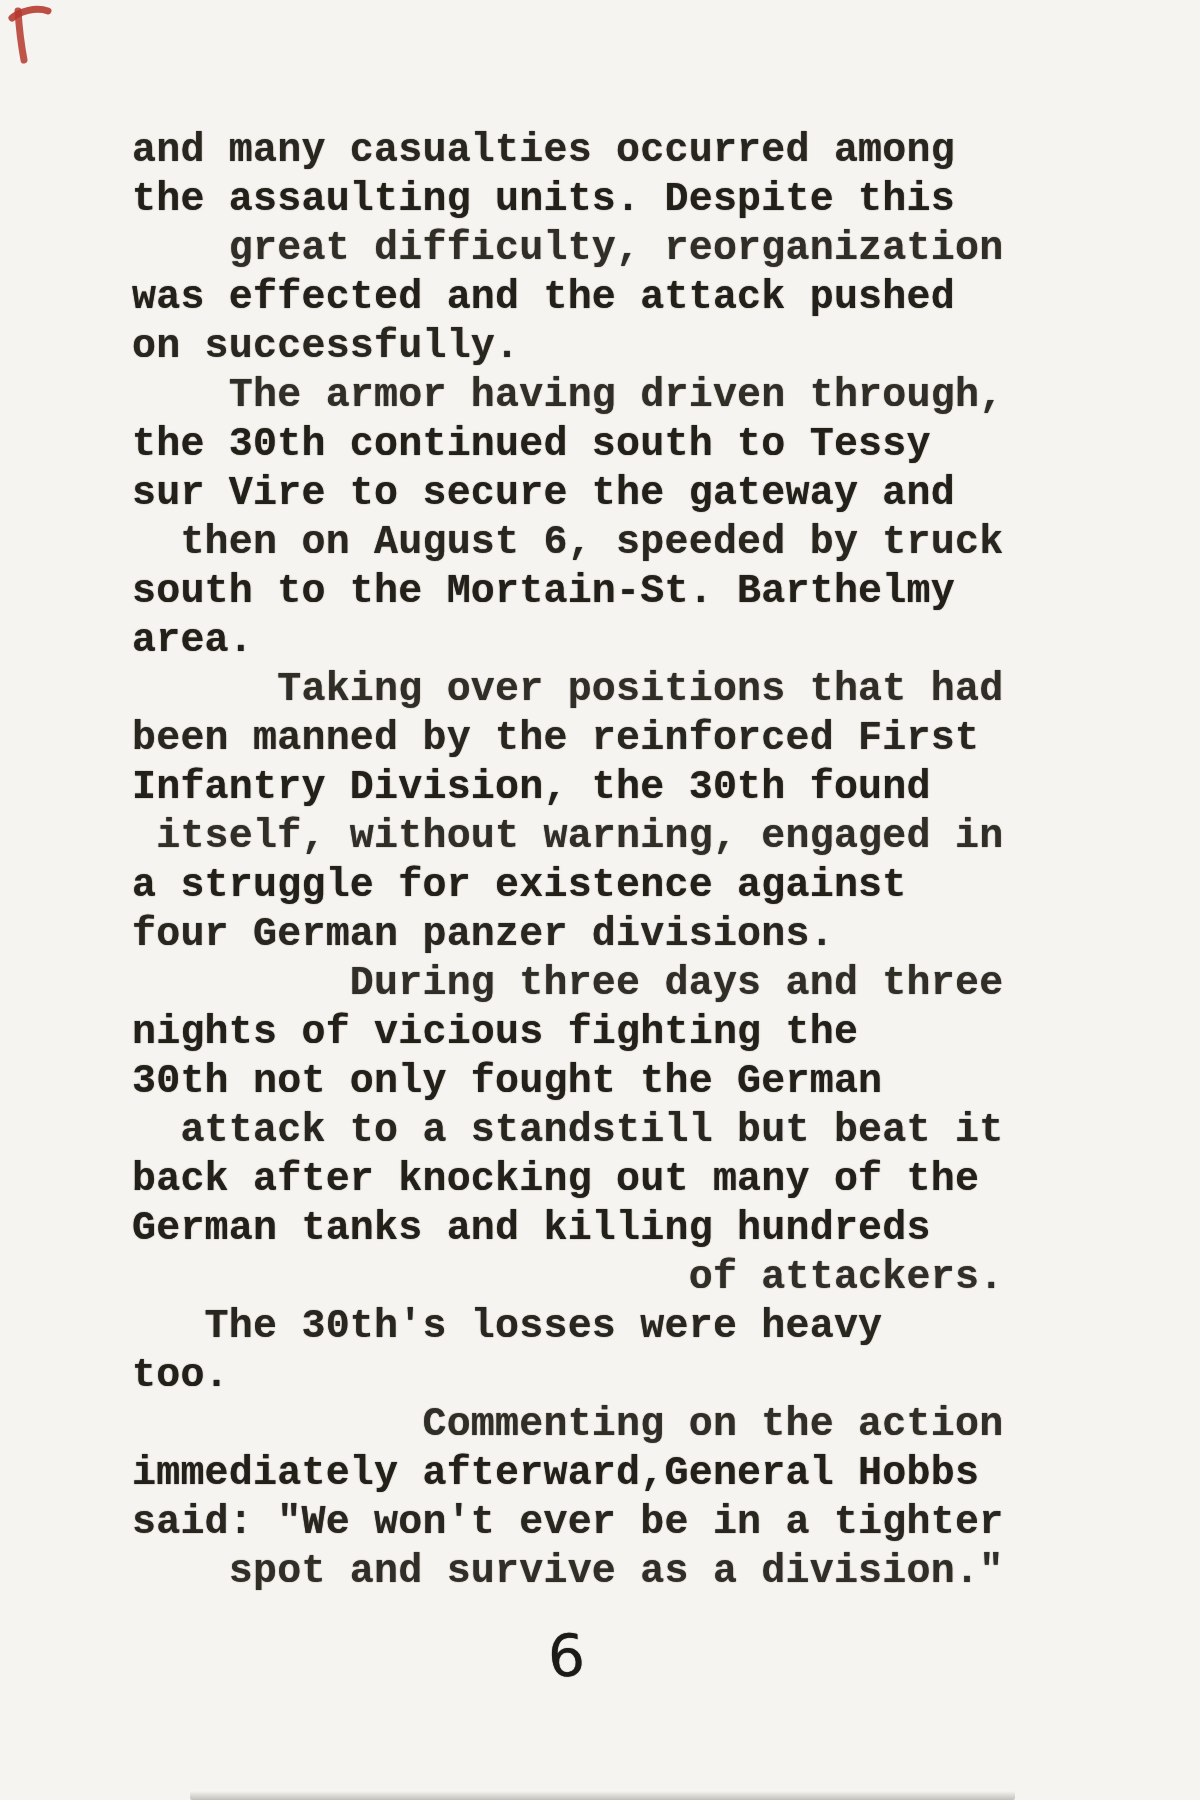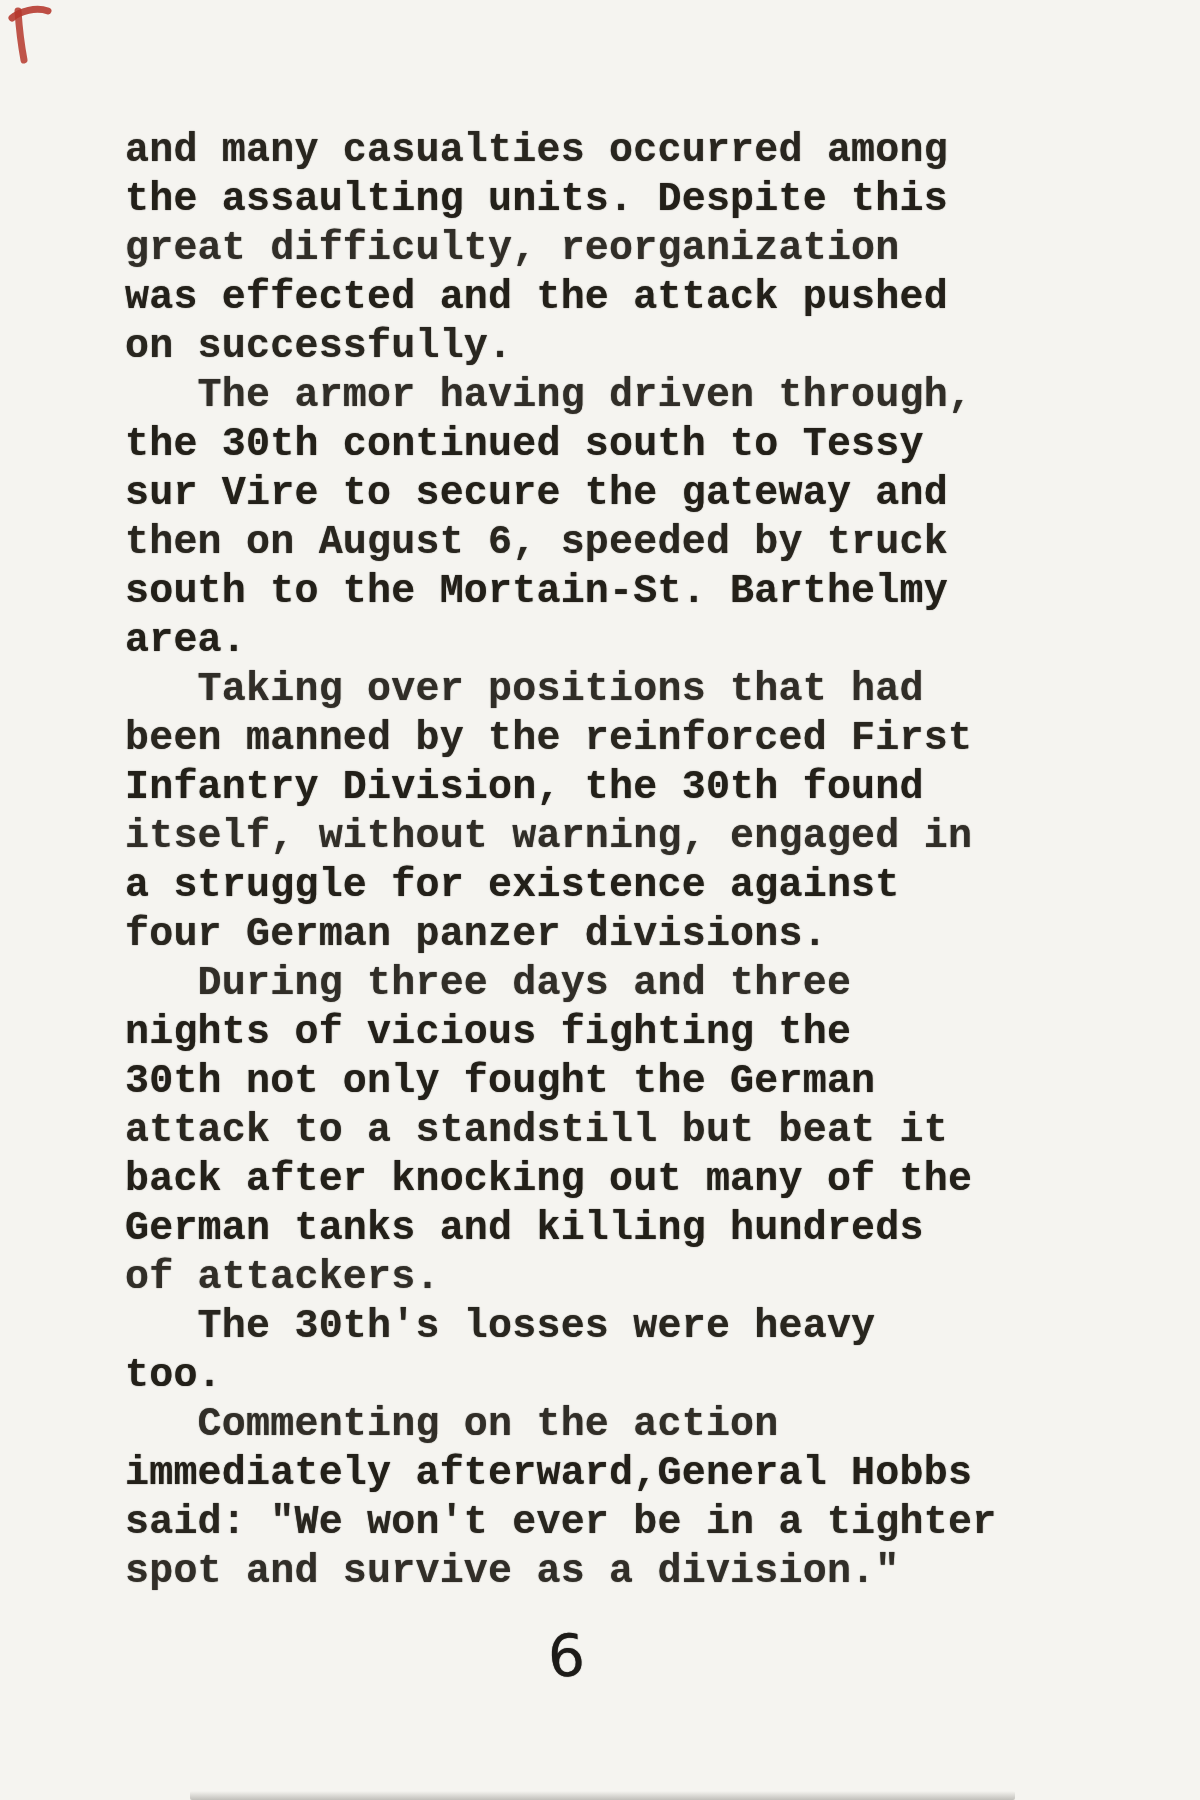--- a/index.html
+++ b/index.html
@@ -19,33 +19,33 @@
       linear-gradient(90deg, #eae8e4 0%, #f5f4f0 6%, #f6f5f2 50%, #f5f4f0 94%, #eeedе9 100%),
       radial-gradient(ellipse 120px 260px at 100px 1250px, rgba(160,158,152,.18), rgba(160,158,152,0) 70%),
       radial-gradient(ellipse 90px 200px at 110px 1500px, rgba(150,148,142,.15), rgba(150,148,142,0) 70%),
       radial-gradient(ellipse 220px 120px at 420px 70px,  rgba(170,168,162,.10), rgba(170,168,162,0) 70%),
       radial-gradient(ellipse 160px 90px at 940px 540px,  rgba(165,163,157,.10), rgba(165,163,157,0) 70%),
       radial-gradient(ellipse 140px 80px at 880px 1120px, rgba(165,163,157,.12), rgba(165,163,157,0) 70%);
     font-family: "Liberation Mono", "DejaVu Sans Mono", monospace;
   }
   .text-block {
     position: absolute;
-    left: 125px;
+    left: 132px;
     top: 126px;
     white-space: pre;
     font-size: 40px;
     line-height: 49px;
     font-weight: bold;
     color: #232019;
     text-shadow: 0 0 1.2px rgba(40, 36, 30, 0.75);
     letter-spacing: 0.2px;
   }
   .text-block .line { height: 49px; }
   
-  .text-block .line:nth-child(3n)   { opacity: 0.93; }
+  .text-block .line:nth-child(3n)   { opacity: 0.93; text-align: right; }
   .text-block .line:nth-child(4n+1) { opacity: 0.97; }
   .text-block .line:nth-child(7n)   { filter: blur(0.2px); }
   .page-number {
     position: absolute;
     left: 548px;
     top: 1622px;
     font-family: "DejaVu Sans", sans-serif;
     font-size: 58px;
     font-weight: normal;
     color: #1d1b18;

